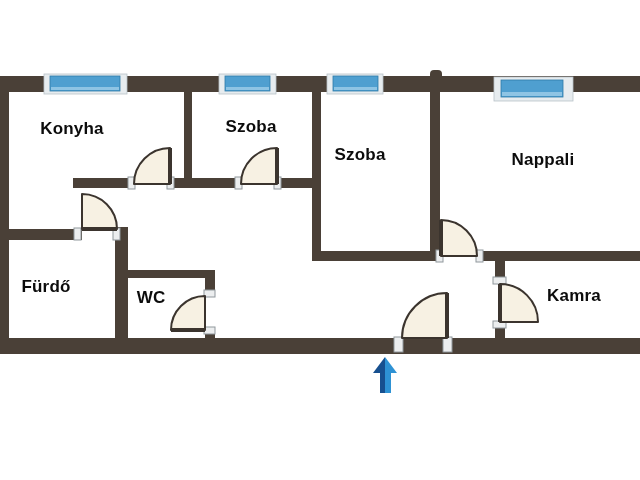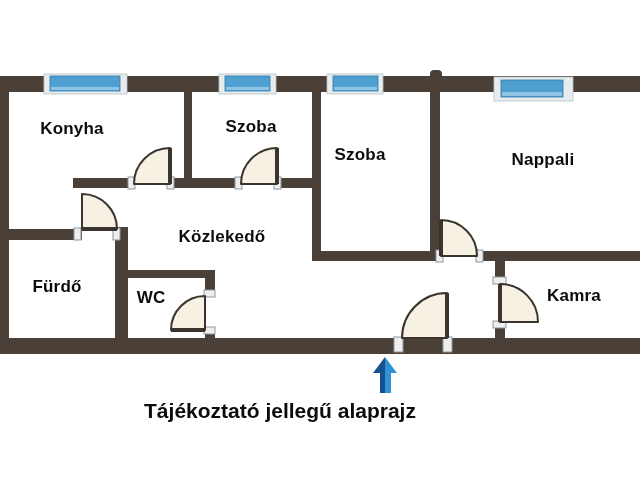--- a/index.html
+++ b/index.html
@@ -141,20 +141,18 @@
       <line class="leaf" x1="447" y1="293" x2="447" y2="338"></line>
     </g>
 
     <polygon points="385,357 373,373 380,373 380,393 391,393 391,373 397,373" fill="url(#arrowGrad)"></polygon>
   </svg>
 
   <div class="label" style="left:72px;  top:129px;">Konyha</div>
   <div class="label" style="left:251px; top:127px;">Szoba</div>
   <div class="label" style="left:360px; top:155px;">Szoba</div>
   <div class="label" style="left:543px; top:160px;">Nappali</div>
-  <div class="label" style="left:222px; top:237px;">Közlekedő</div>
-  <div class="label" style="left:57px;  top:287px;">Fürdő</div>
+  <div class="label" style="left:46px;  top:287px;">Fürdő</div>
   <div class="label" style="left:151px; top:298px;">WC</div>
   <div class="label" style="left:574px; top:296px;">Kamra</div>
 
-  <div class="caption" style="left:280px; top:411px;">Tájékoztató jellegű alaprajz</div>
 
 </div>
 
 </body></html>

